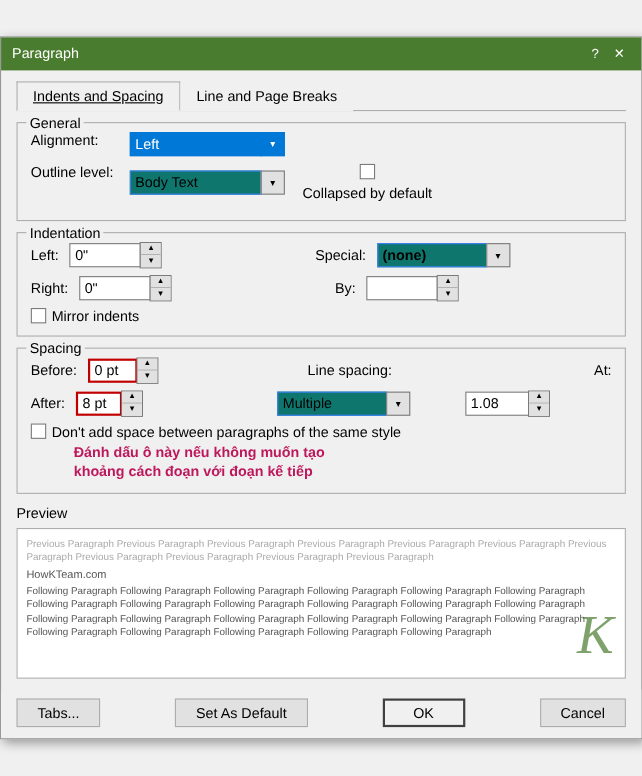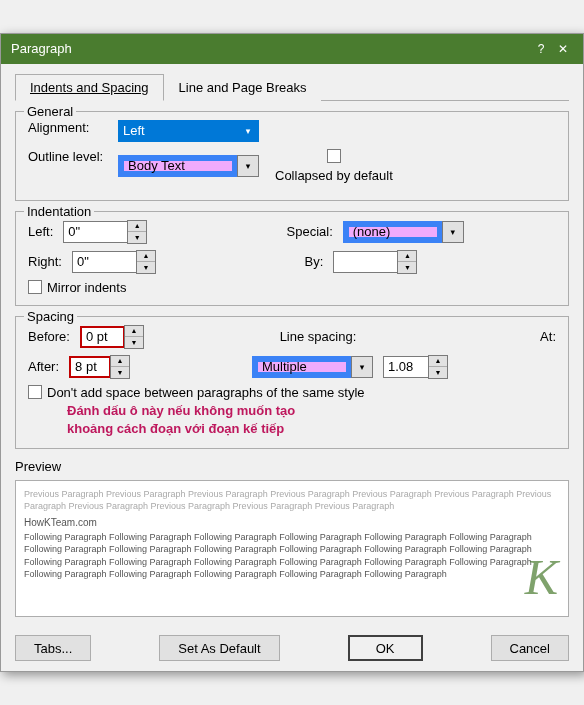--- a/index.html
+++ b/index.html
@@ -124,23 +124,23 @@
       padding: 2px 4px;
       font-size: 13px;
       min-width: 120px;
       display: flex;
       align-items: center;
       justify-content: space-between;
       cursor: pointer;
       height: 22px;
     }
     .dropdown.normal {
-      background: #f0abfc;
+      background: #0f766e;
       color: black;
-      border: 6px solid #3b82f6;
+      border: 1px solid #3b82f6;
     }
     .dropdown-arrow {
       width: 22px;
       height: 22px;
       background: #e1e1e1;
       border: 1px solid #7a7a7a;
       display: flex;
       align-items: center;
       justify-content: center;
       cursor: pointer;
@@ -358,21 +358,21 @@
         <span style="font-size:13px;">Left:</span>
         <div class="spinner-wrap">
           <input class="spinner-input" type="text" style="width: 65px;" value="0&quot;">
           <div class="spinner-arrows">
             <div class="spinner-up">▲</div>
             <div class="spinner-down">▼</div>
           </div>
         </div>
         <span style="font-size:13px;">Special:</span>
         <div class="dropdown-wrap">
-          <div class="dropdown normal" style="min-width:100px;">
+          <div class="dropdown normal" style="min-width:100px;font-weight:bold;">
             <span>(none)</span>
           </div>
           <div class="dropdown-arrow">
             <span>▾</span>
           </div>
         </div>
       </div>
 
       <div style="display:grid; grid-template-columns: auto 1fr auto 1fr; gap: 6px 10px; align-items: center; margin-bottom: 6px;">
         <span style="font-size:13px;">Right:</span>
@@ -428,21 +428,21 @@
         </div>
         <div class="dropdown-wrap">
           <div class="dropdown normal" style="min-width:100px;">
             <span>Multiple</span>
           </div>
           <div class="dropdown-arrow">
             <span>▾</span>
           </div>
         </div>
         <div class="spinner-wrap">
-          <input class="spinner-input" type="text" style="width: 46px;" value="1.08">
+          <input class="spinner-input" type="text" style="width: 58px; margin-left: 40px;" value="1.08">
           <div class="spinner-arrows">
             <div class="spinner-up">▲</div>
             <div class="spinner-down">▼</div>
           </div>
         </div>
       </div>
 
       <div class="same-style-row">
         <div class="checkbox-wrap">
           <div class="checkbox"></div>

